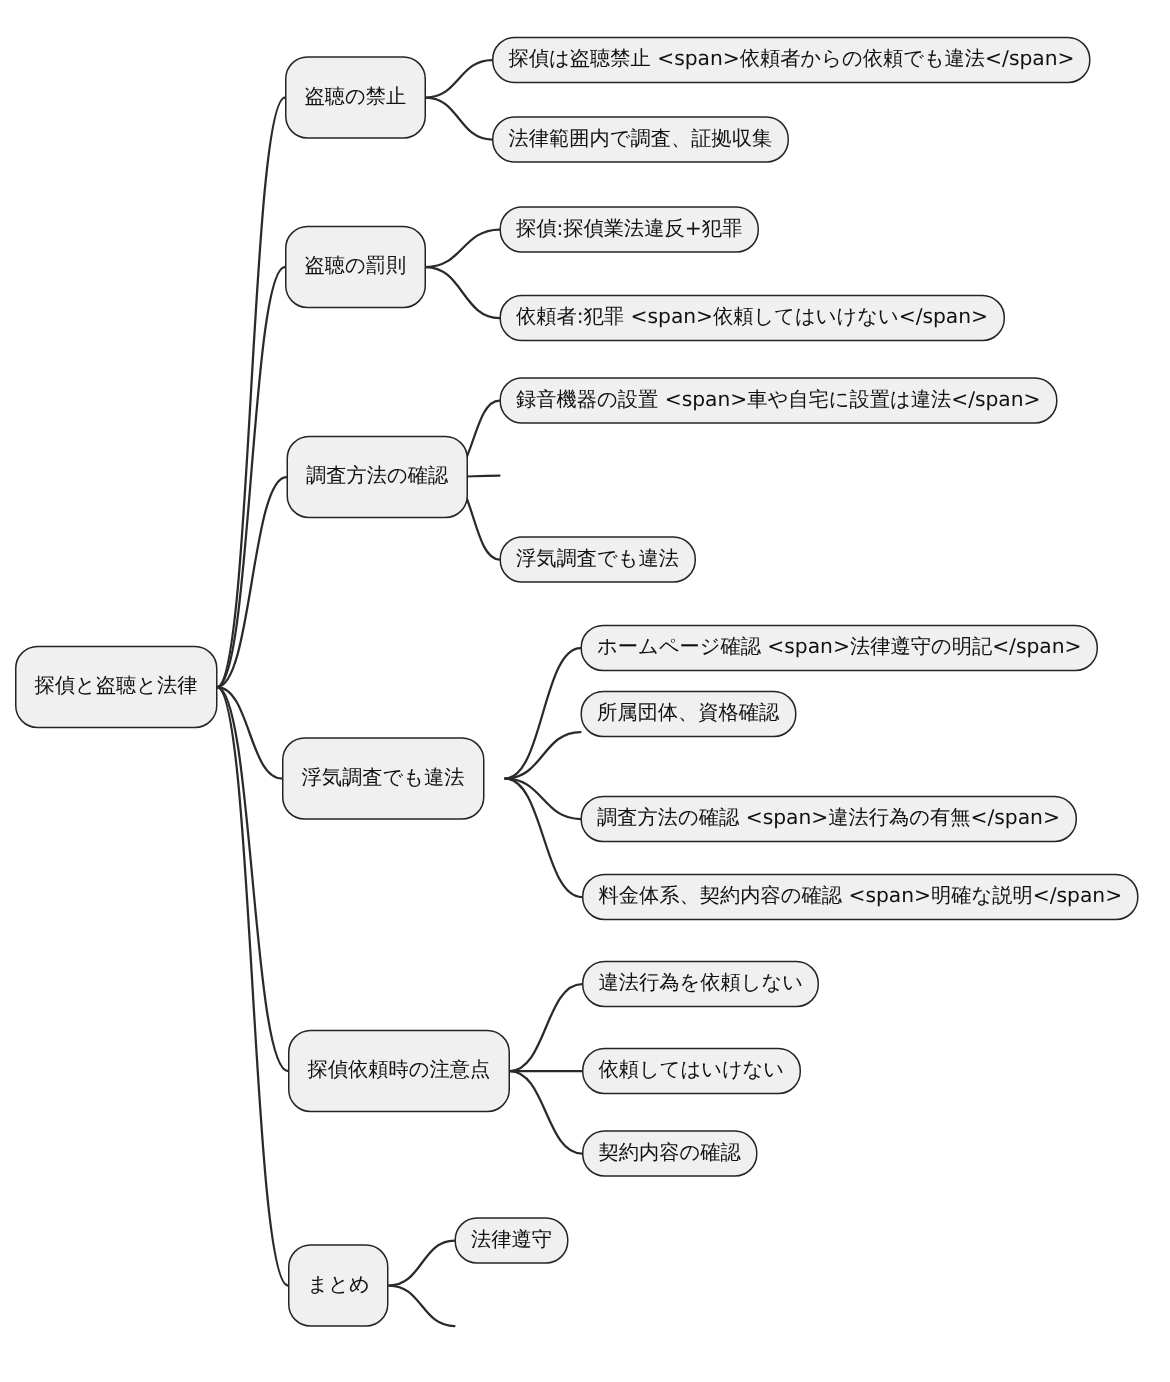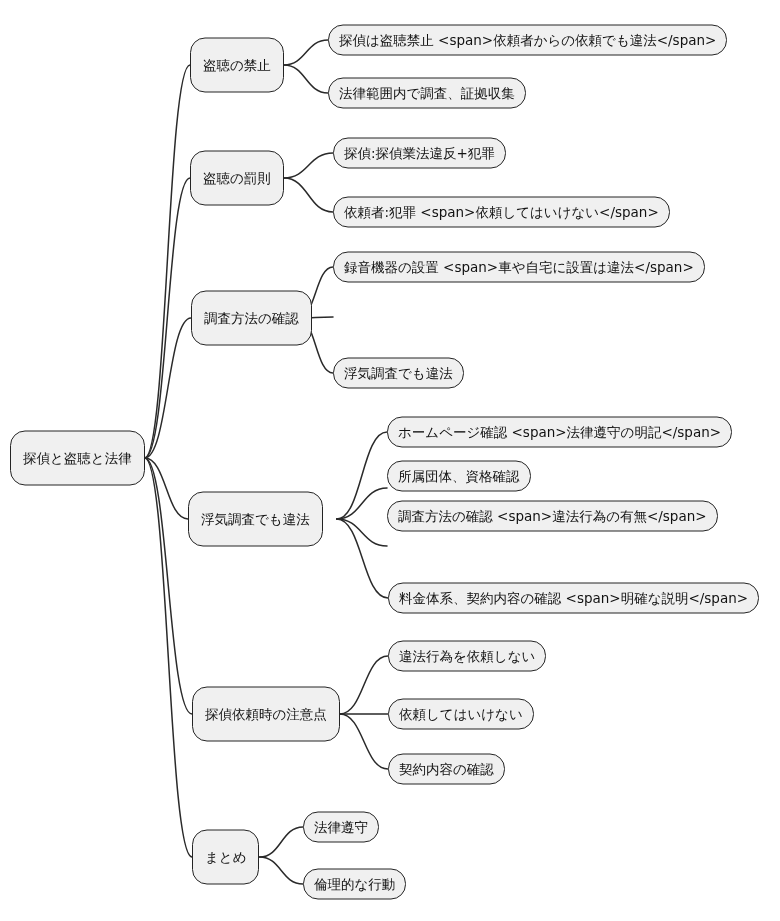--- a/index.html
+++ b/index.html
@@ -60,22 +60,21 @@
   <div class="node leaf" style="left:328px;top:93px">法律範囲内で調査、証拠収集</div>
 
   <div class="node leaf" style="left:333px;top:153px">探偵:探偵業法違反+犯罪</div>
   <div class="node leaf" style="left:333px;top:212px">依頼者:犯罪 &lt;span&gt;依頼してはいけない&lt;/span&gt;</div>
 
   <div class="node leaf" style="left:333px;top:267px">録音機器の設置 &lt;span&gt;車や自宅に設置は違法&lt;/span&gt;</div>
   <div class="node leaf" style="left:333px;top:373px">浮気調査でも違法</div>
 
   <div class="node leaf" style="left:387px;top:432px">ホームページ確認 &lt;span&gt;法律遵守の明記&lt;/span&gt;</div>
   <div class="node leaf" style="left:387px;top:476px">所属団体、資格確認</div>
-  <div class="node leaf" style="left:387px;top:516px">調査方法の確認 &lt;span&gt;違法行為の有無&lt;/span&gt;</div>
+  <div class="node leaf" style="left:387px;top:546px">調査方法の確認 &lt;span&gt;違法行為の有無&lt;/span&gt;</div>
   <div class="node leaf" style="left:388px;top:598px">料金体系、契約内容の確認 &lt;span&gt;明確な説明&lt;/span&gt;</div>
 
   <div class="node leaf" style="left:388px;top:656px">違法行為を依頼しない</div>
   <div class="node leaf" style="left:388px;top:714px">依頼してはいけない</div>
   <div class="node leaf" style="left:388px;top:769px">契約内容の確認</div>
 
   <div class="node leaf" style="left:303px;top:827px">法律遵守</div>
-  <div class="node leaf" style="left:303px;top:884px">倫理的な行動</div>
 </div>
 
 </body></html>

